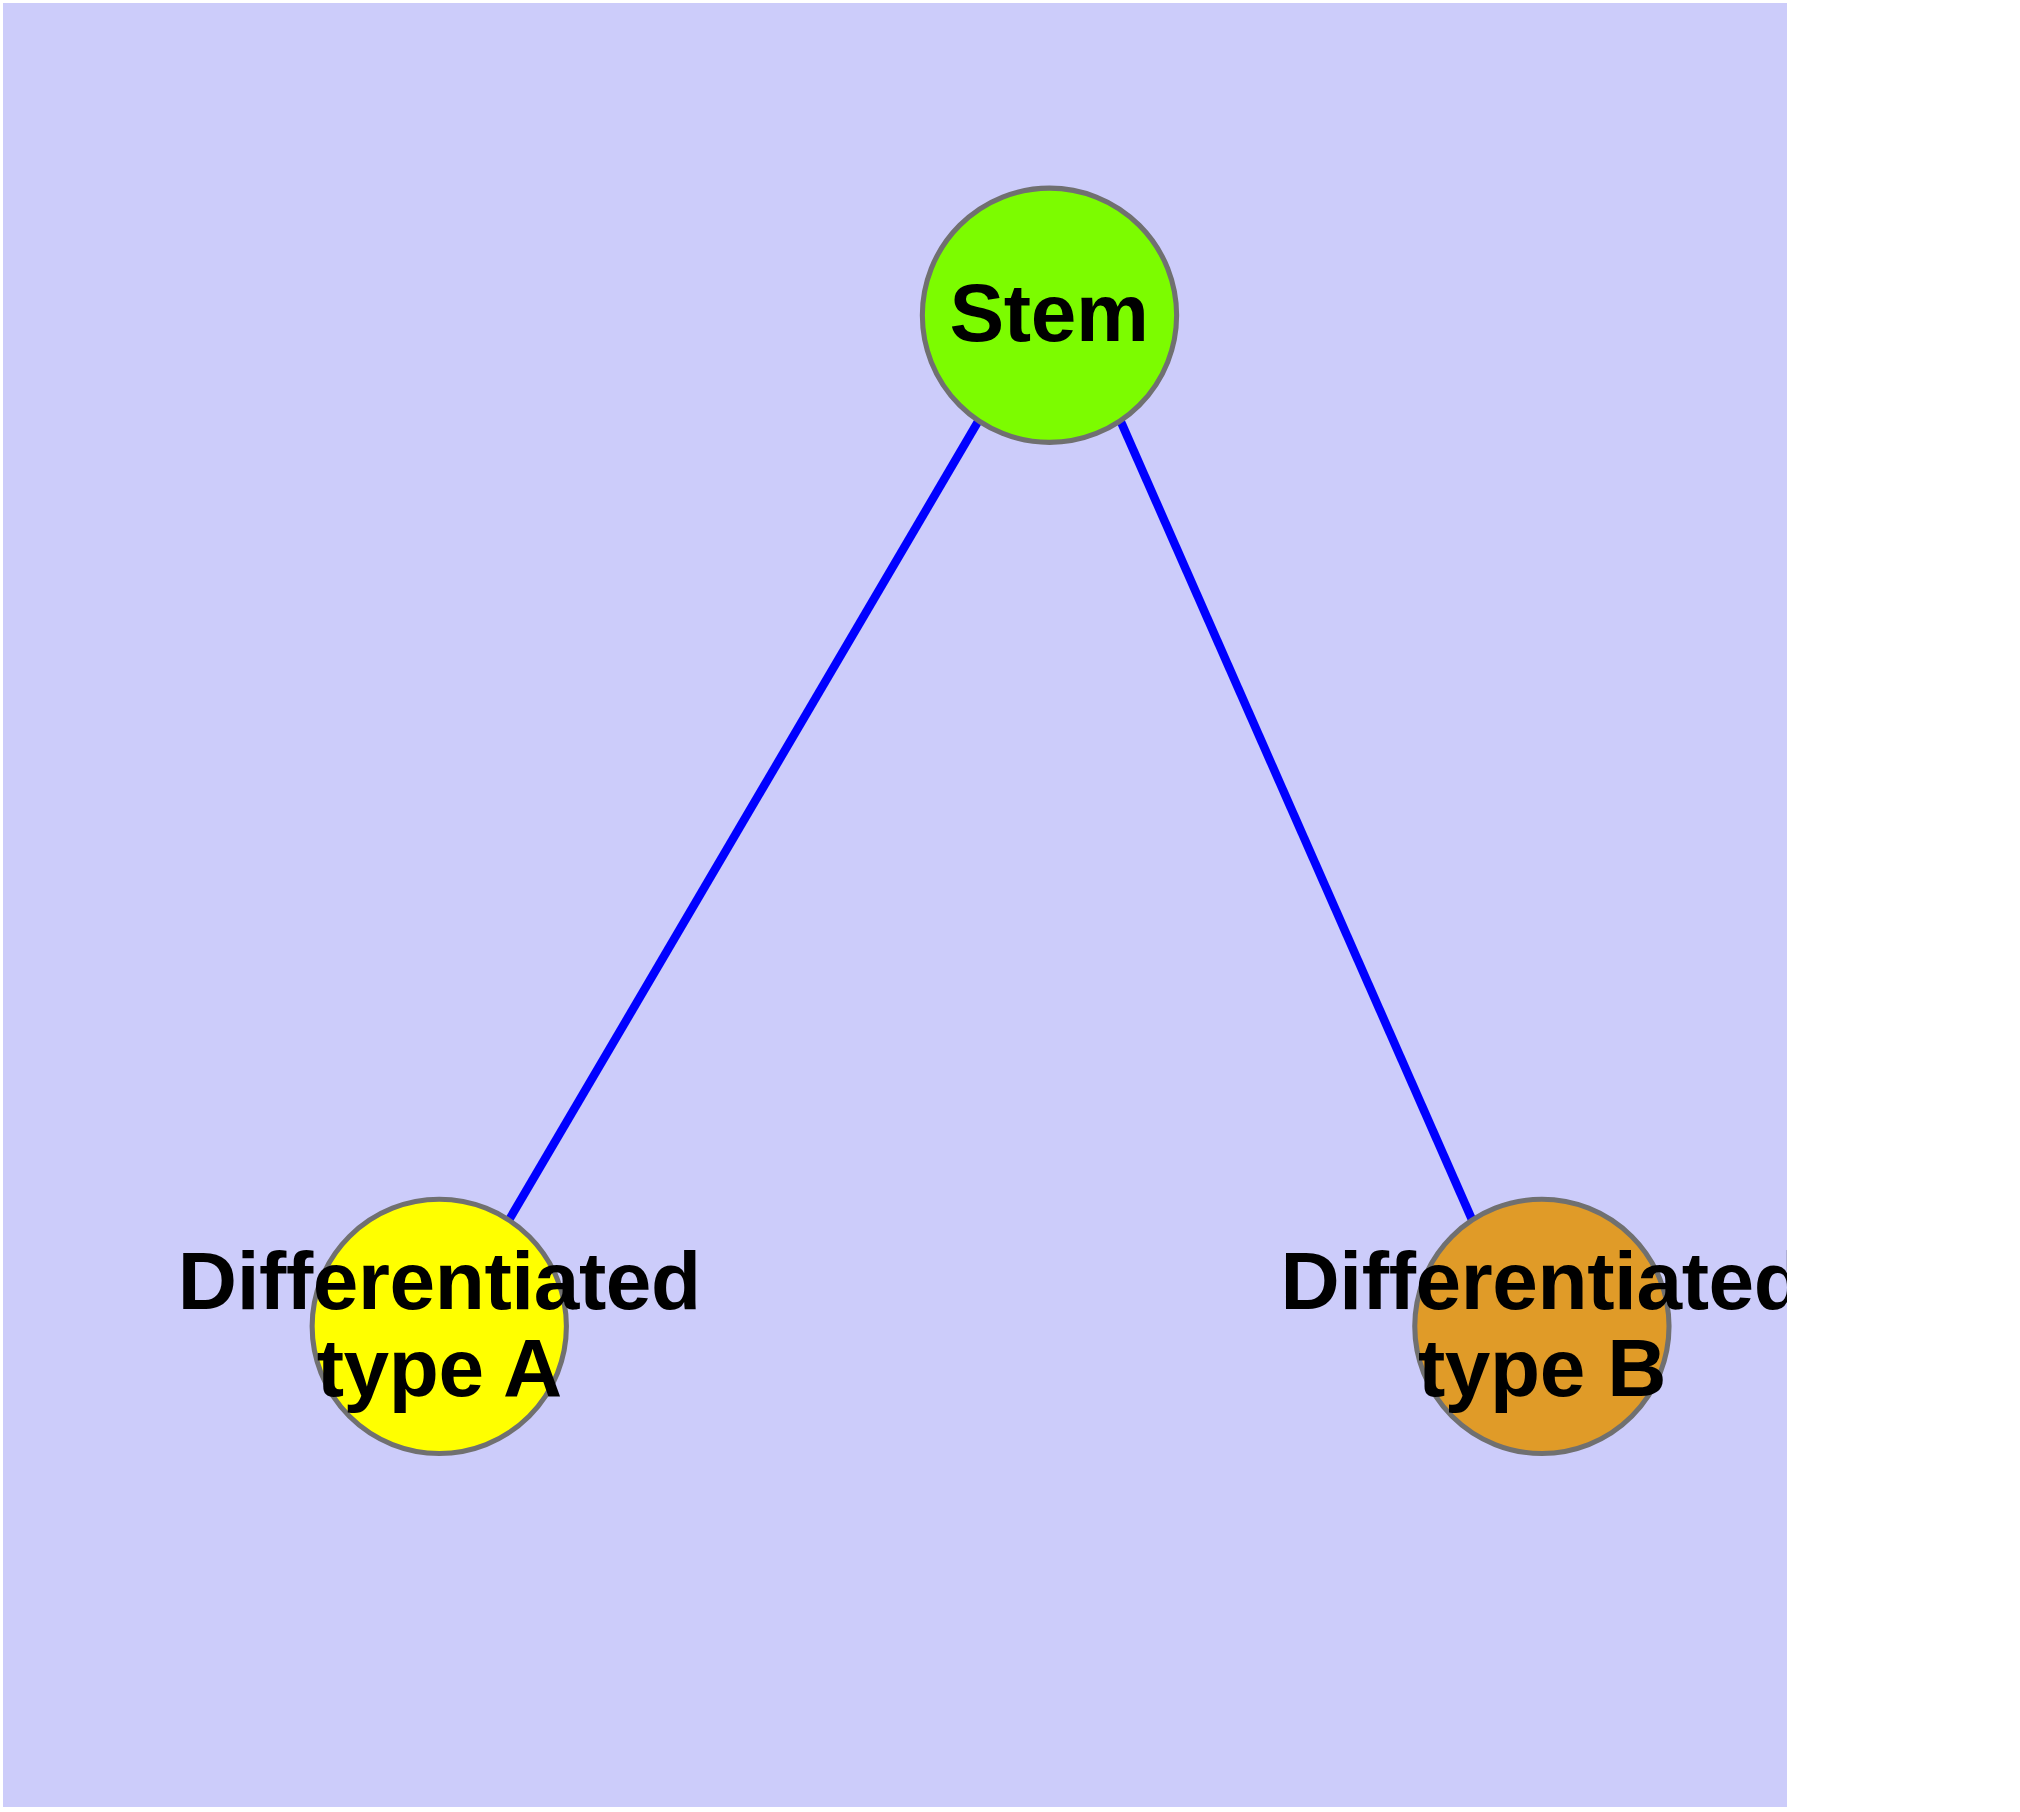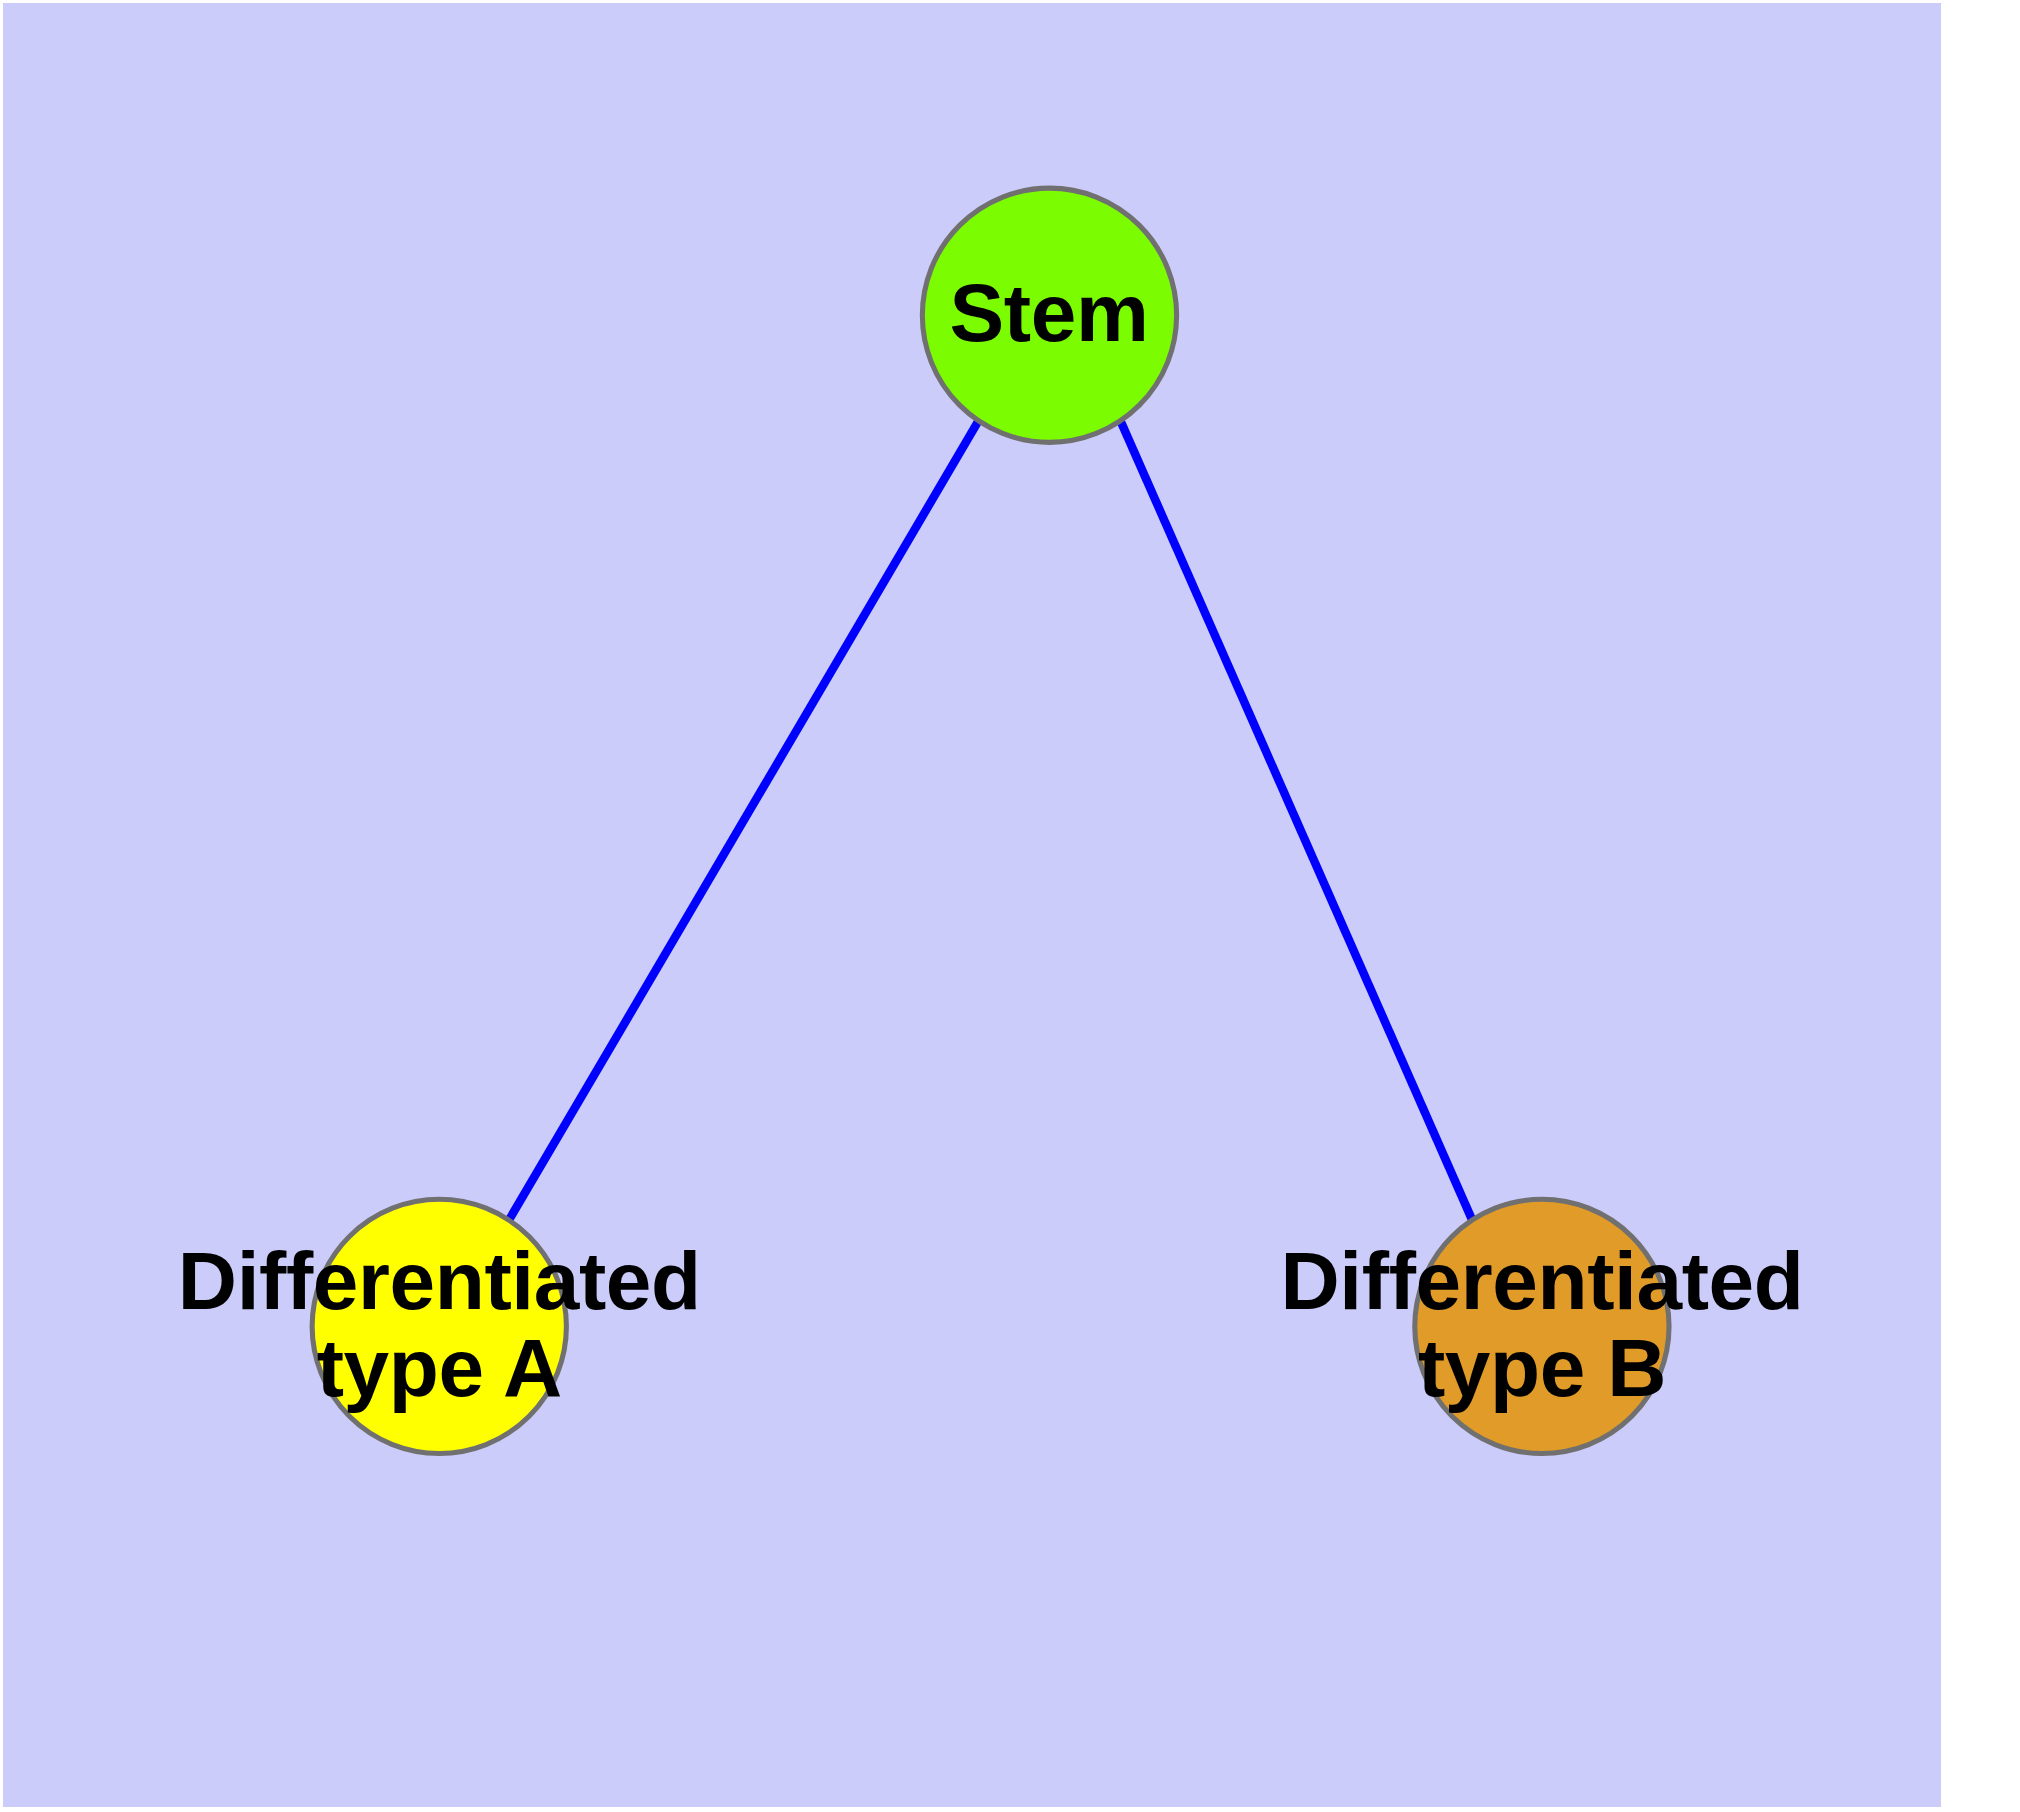--- a/index.html
+++ b/index.html
@@ -3,21 +3,21 @@
 <meta charset="utf-8">
 <title>Cell Differentiation Graph</title>
 <style>
   html, body {
     margin: 0;
     padding: 0;
     background: #ffffff;
   }
   #canvas {
     position: relative;
-    width: 1941px;
+    width: 1787px;
     height: 1812px;
     background: #ffffff;
     overflow: hidden;
     font-family: "Liberation Sans", "DejaVu Sans", sans-serif;
   }
   #plot-area {
     position: absolute;
     left: 3.4px;
     top: 3.4px;
     width: 2012px;

